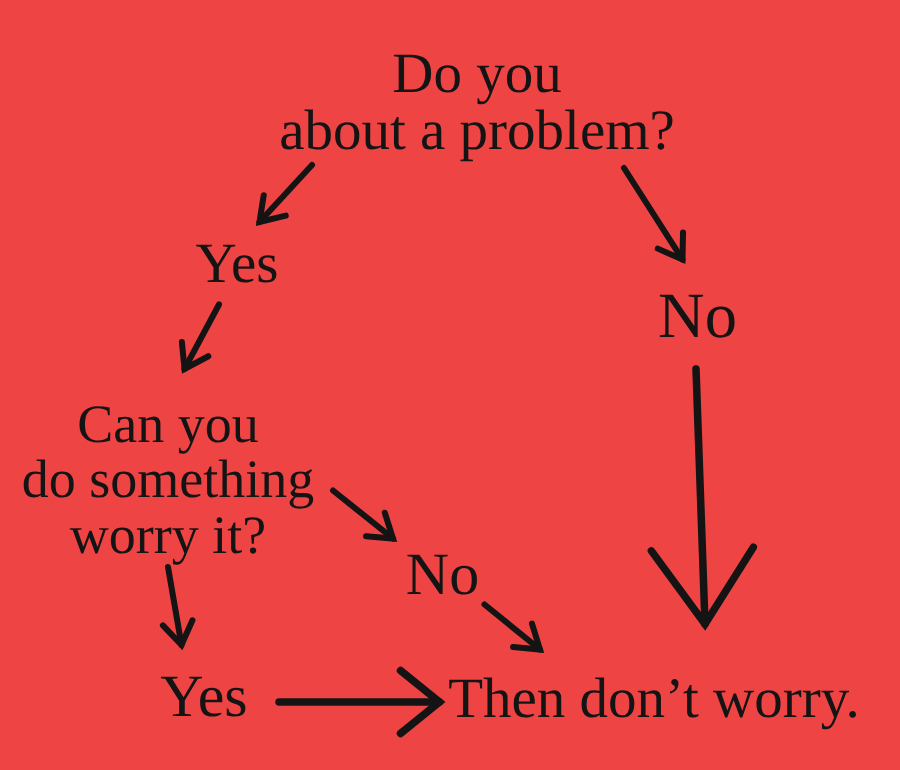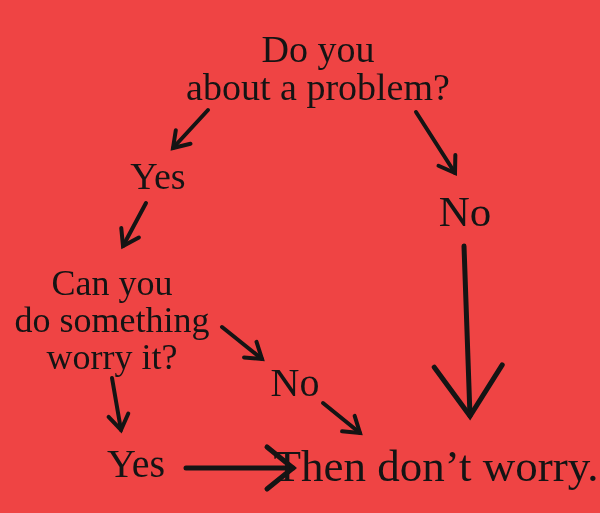--- a/index.html
+++ b/index.html
@@ -28,21 +28,21 @@
     line-height: 1;
   }
   .node .line { display: block; }
 
   .n-question   { left: 318px; top: 68px;  font-size: 38px; line-height: 38px; }
   .n-yes-top    { left: 158px; top: 176px; font-size: 38px; }
   .n-no-right   { left: 465px; top: 211px; font-size: 43px; }
   .n-action     { left: 112px; top: 320px; font-size: 36px; line-height: 37px; }
   .n-no-middle  { left: 295px; top: 383px; font-size: 40px; }
   .n-yes-bottom { left: 136px; top: 464px; font-size: 40px; }
-  .n-conclusion { left: 436px; top: 466px; font-size: 45px; text-align: right; }
+  .n-conclusion { left: 436px; top: 466px; font-size: 38px; text-align: right; }
 
   .edge {
     fill: none;
     stroke: #141414;
     stroke-linecap: round;
   }
   .sw4 { stroke-width: 4px; }
   .sw5 { stroke-width: 5px; }
 </style>
 </head>

